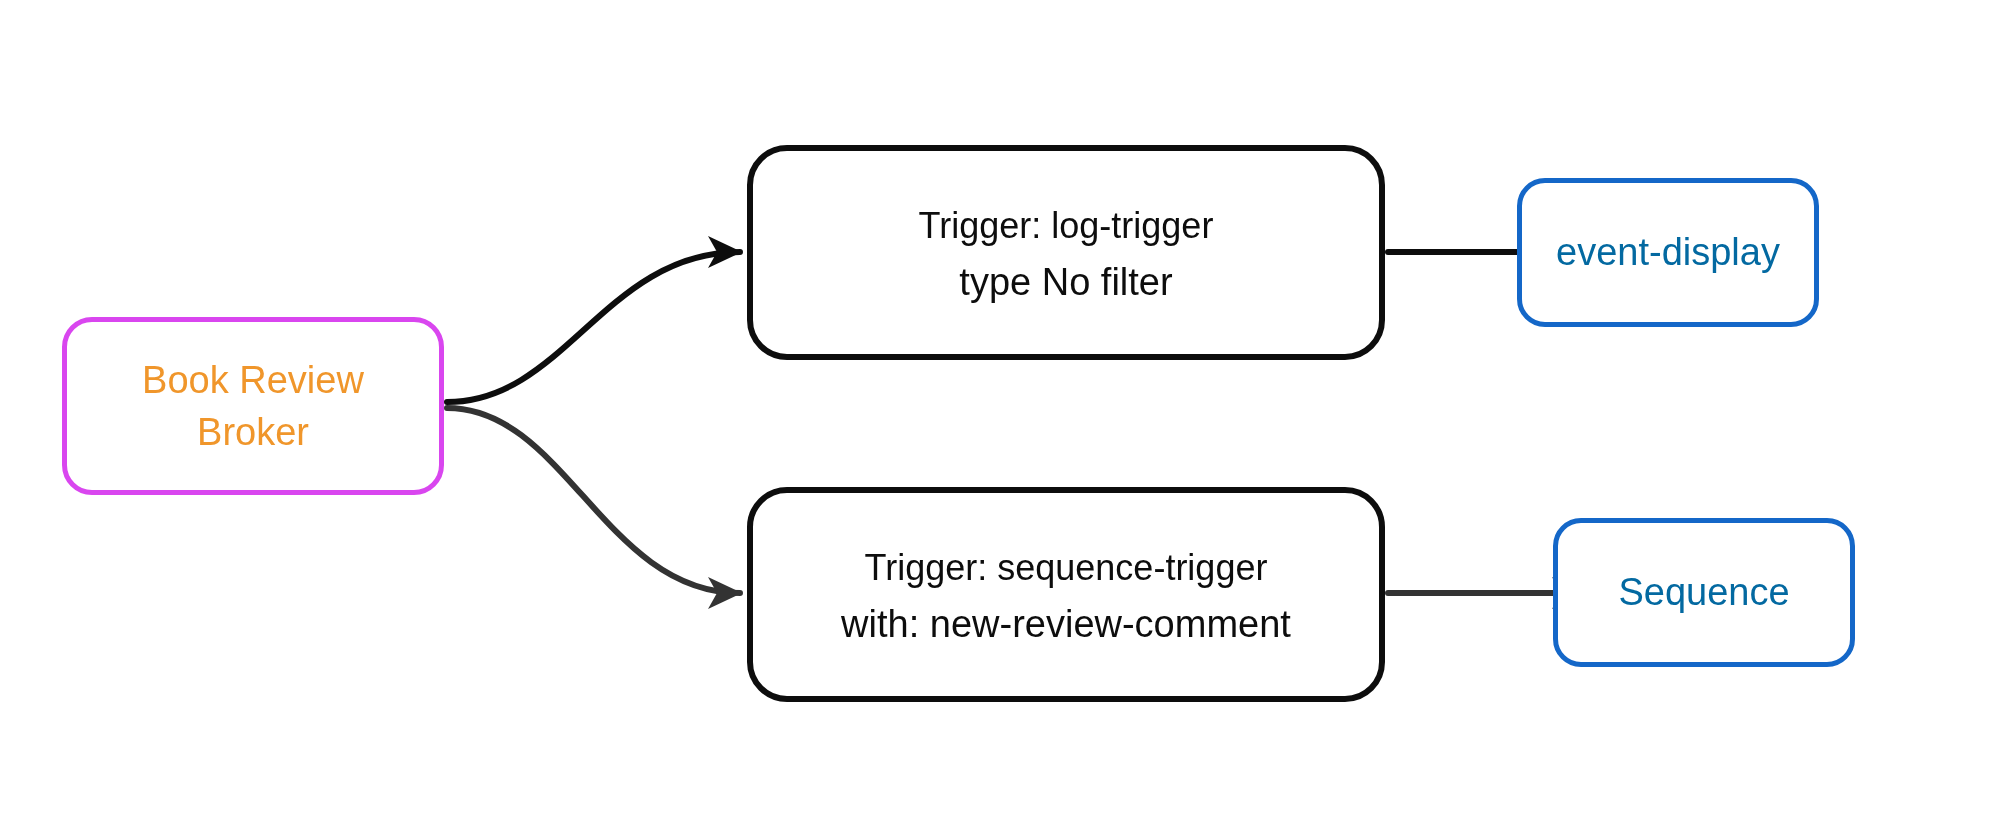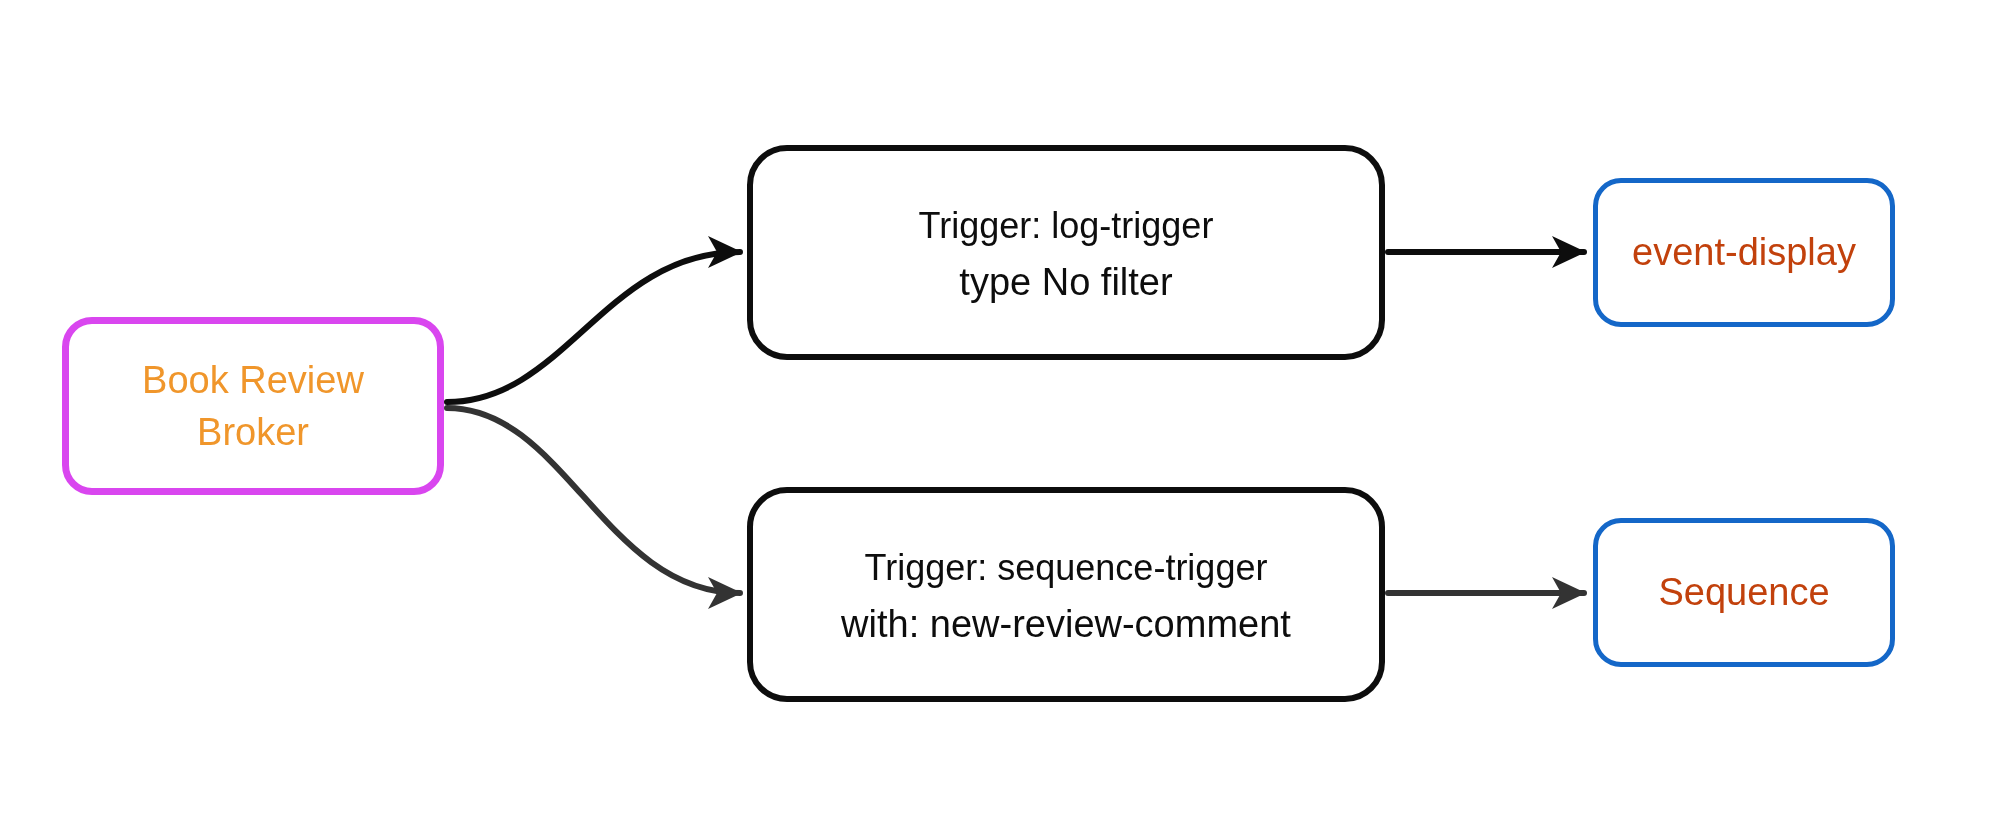--- a/index.html
+++ b/index.html
@@ -36,21 +36,21 @@
     flex-direction: column;
     align-items: center;
     justify-content: center;
     text-align: center;
   }
   .node-broker {
     left: 62px;
     top: 317px;
     width: 382px;
     height: 178px;
-    border: 7px solid #d946ef;
+    border: 5px solid #d946ef;
     border-radius: 30px;
     color: #F0962B;
     font-size: 38px;
     line-height: 52px;
   }
   .node-trigger {
     left: 747px;
     width: 638px;
     height: 215px;
     border: 6px solid #0D0D0D;
@@ -63,30 +63,30 @@
     font-size: 36px;
     font-weight: 400;
     line-height: 58px;
   }
   .trigger-subtitle {
     font-size: 38px;
     font-weight: 400;
     line-height: 54px;
   }
   .node-output {
-    left: 1593px;
+    left: 1517px;
     width: 302px;
     height: 149px;
     border: 5px solid #1467C8;
     border-radius: 28px;
-    color: #c2410c;
+    color: #0369a1;
     font-size: 38px;
   }
   .node-output-top { top: 178px; }
-  .node-output-bottom { top: 518px; }
+  .node-output-bottom { top: 518px; margin-left: 36px; }
 </style>
 </head>
 <body>
 
 <div class="canvas">
 
   <svg class="edges-layer" viewBox="0 0 1999 831" xmlns="http://www.w3.org/2000/svg">
     <defs>
       <marker id="arrowhead-black" markerUnits="userSpaceOnUse" markerWidth="40" markerHeight="36" refX="32" refY="16" orient="auto">
         <path d="M0,0 L34,16 L0,32 L9,16 Z" fill="#0D0D0D"></path>

